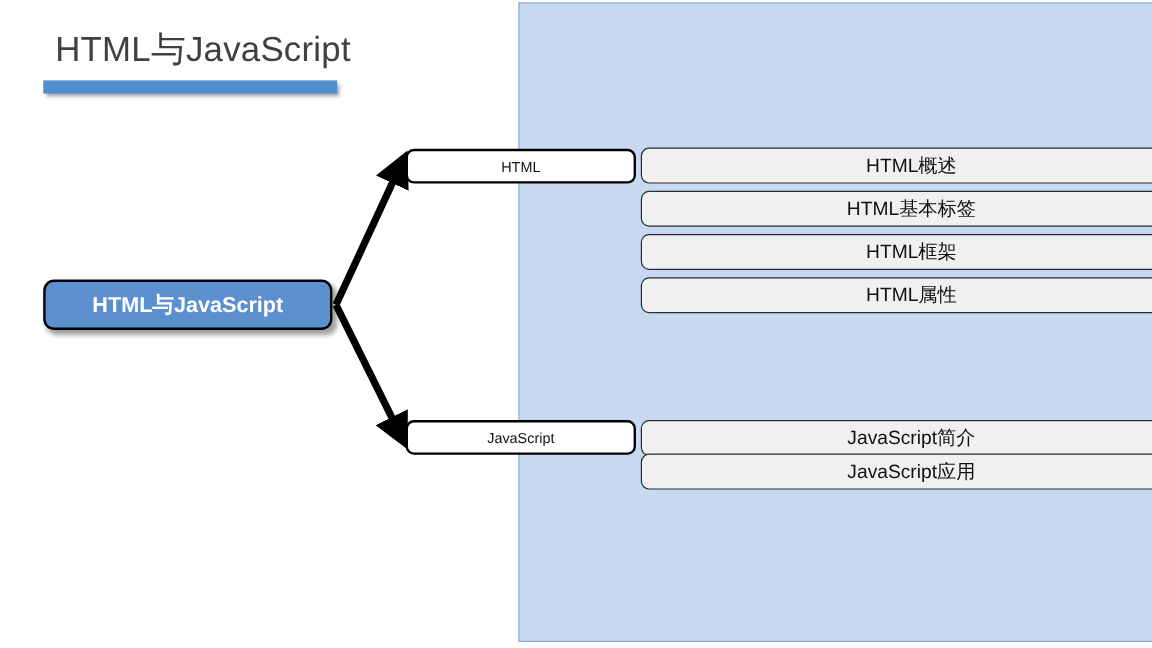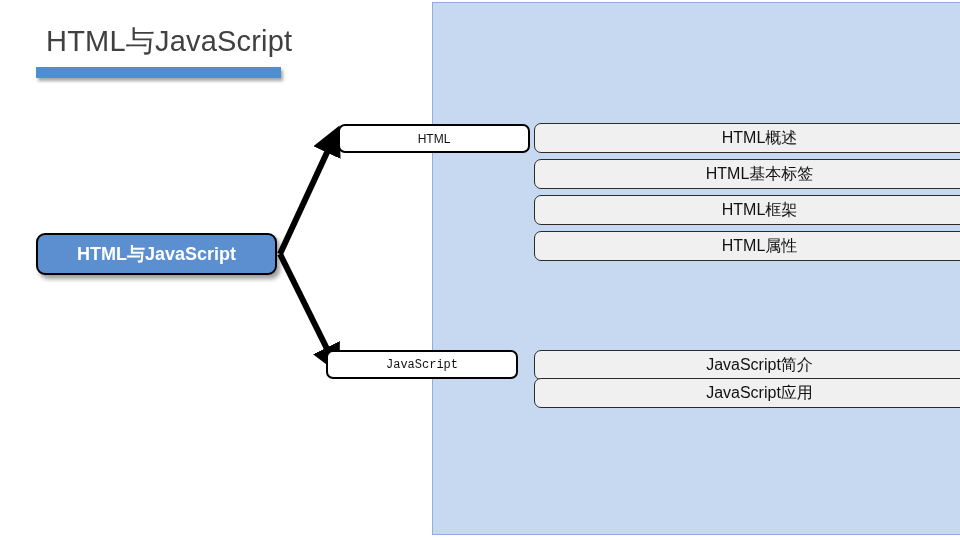--- a/index.html
+++ b/index.html
@@ -79,21 +79,21 @@
     border-radius: 7px;
     box-sizing: border-box;
     display: flex;
     align-items: center;
     justify-content: center;
     font-size: 12px;
     color: #111111;
     z-index: 3;
   }
   #branch-html { left: 338px; top: 124px; }
-  #branch-js   { left: 326px; top: 350px; font-family: Liberation Mono, monospace; }
+  #branch-js   { left: 338px; top: 350px; }
 
   
   .leaf-box {
     position: absolute;
     left: 534px;
     width: 451px;
     height: 30px;
     background: #F0F0F0;
     border: 1.6px solid #2B2B2B;
     border-radius: 7px;

